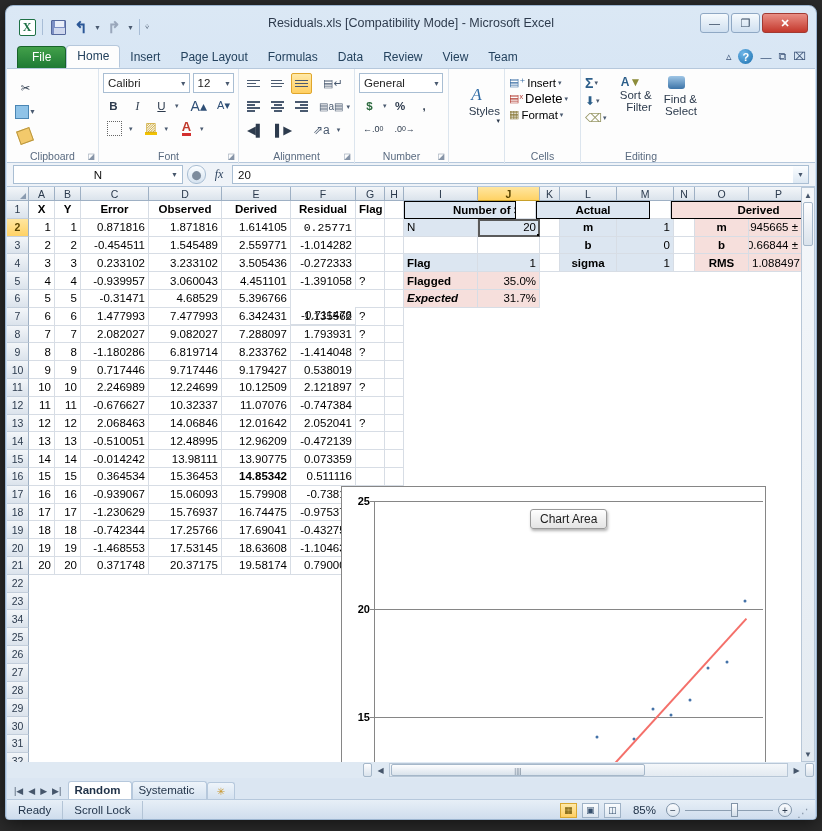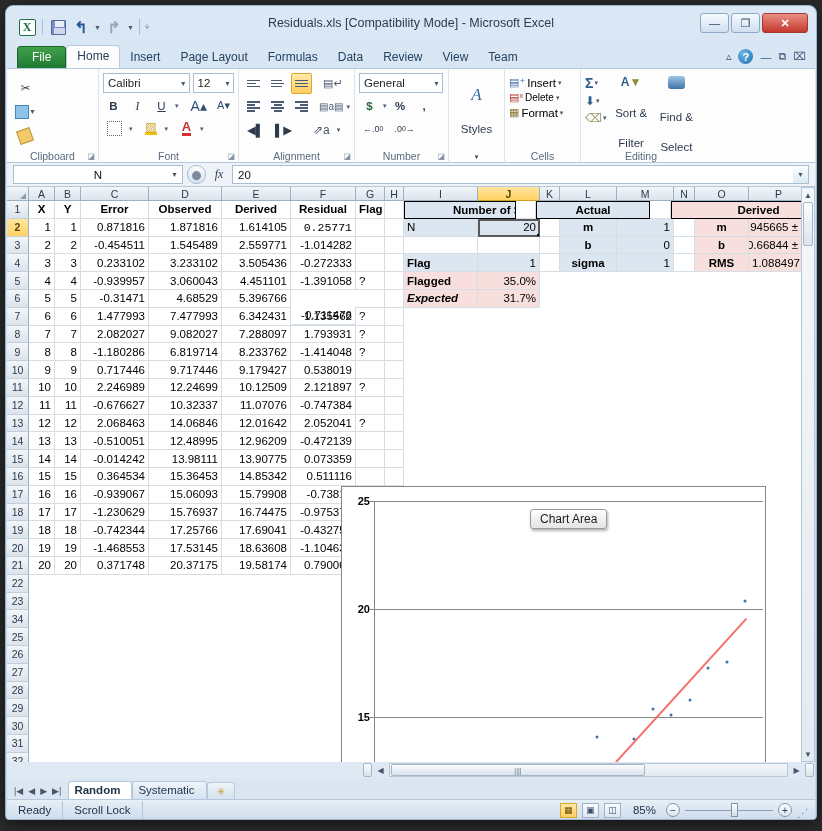--- a/index.html
+++ b/index.html
@@ -78,21 +78,21 @@
   .rrow { display:flex; align-items:center; gap:3px; margin-bottom:2px; }
   .btn-s { height:21px; min-width:21px; padding:0 3px; display:flex; align-items:center; justify-content:center;
            font-size:11.5px; color:#2d3b4d; border:1px solid transparent; border-radius:2px; }
   .btn-s.sel { background:linear-gradient(180deg,#ffe9a8,#ffcf62); border:1px solid #e0a62c; }
   .combo { height:20px; border:1px solid #a9bed3; background:#fff; display:flex; align-items:center;
            padding:0 2px 0 4px; font-size:11.5px; color:#222; justify-content:space-between; }
   .bold{font-weight:bold;} .ital{font-style:italic;} .und{text-decoration:underline;}
   .paste-ico { width:30px;height:32px;background:linear-gradient(180deg,#f7e9c4,#e8c97f);
                border:1px solid #b8963f;border-radius:2px;position:relative;margin:2px auto 0;}
   .paste-ico::after{content:"";position:absolute;left:5px;top:5px;width:20px;height:24px;background:#fff;border:1px solid #c9c9c9;}
-  .big-lbl{font-size:11.5px;color:#2d3b4d;text-align:center;margin-top:18px;}
+  .big-lbl{font-size:11.5px;color:#2d3b4d;text-align:right;}
   .clip2{width:14px;height:14px;background:#8fc3e8;border:1px solid #4a86b4;}
   .brush{width:14px;height:14px;background:#f3c96b;border:1px solid #b8963f;transform:rotate(-20deg);}
   .sq-border{width:15px;height:15px;border:1px dotted #666;}
   .fillA{color:#c0392b;font-weight:bold;font-size:13px;}
   .ulA{border-bottom:3px solid #d32f2f;line-height:.9;}
   .ulfill{border-bottom:3px solid #f2c200;line-height:.9;}
   .align-ico{display:flex;flex-direction:column;gap:1.5px;justify-content:center;}
   .align-ico i{display:block;height:1.6px;background:#4a5a70;}
   .sigma{font-size:14px;color:#2d5f8a;font-weight:bold;}
   .azico{font-size:12px;color:#2d5f8a;font-weight:bold;}
@@ -377,21 +377,21 @@
     </div>
 
     <div class="rgroup" style="width:76px">
       <div class="rrow" style="gap:2px;padding-top:3px">
         <span style="font-size:11px;color:#3a6ea5">▤⁺</span>
         <span style="font-size:11.5px">Insert</span>
         <span class="tinyarrow">▾</span>
       </div>
       <div class="rrow" style="gap:2px">
         <span style="font-size:11px;color:#b23a30">▤ˣ</span>
-        <span style="font-size:10px">Delete</span>
+        <span style="font-size:13px">Delete</span>
         <span class="tinyarrow">▾</span>
       </div>
       <div class="rrow" style="gap:2px">
         <span style="font-size:11px;color:#8a7a3a">▦</span>
         <span style="font-size:11.5px">Format</span>
         <span class="tinyarrow">▾</span>
       </div>
       <div class="glabel">Cells</div>
     </div>
 
@@ -674,21 +674,21 @@
           <div class="cell r" style="width: 69px;">13.90775</div>
           <div class="cell r" style="width: 65px;">0.073359</div>
           <div class="cell " style="width: 29px;"></div>
           <div class="cell " style="width: 19px;"></div>
         </div>
         <div class="crow">
           <div class="cell r" style="width: 26px;">15</div>
           <div class="cell r" style="width: 26px;">15</div>
           <div class="cell r" style="width: 68px;">0.364534</div>
           <div class="cell r" style="width: 73px;">15.36453</div>
-          <div class="cell r" style="width: 69px;">14.85342</div>
+          <div class="cell r" style="width: 69px; font-weight: bold;">14.85342</div>
           <div class="cell r" style="width: 65px;">0.511116</div>
           <div class="cell " style="width: 29px;"></div>
           <div class="cell " style="width: 19px;"></div>
         </div>
         <div class="crow">
           <div class="cell r" style="width: 26px;">16</div>
           <div class="cell r" style="width: 26px;">16</div>
           <div class="cell r" style="width: 68px;">-0.939067</div>
           <div class="cell r" style="width: 73px;">15.06093</div>
           <div class="cell r" style="width: 69px;">15.79908</div>

